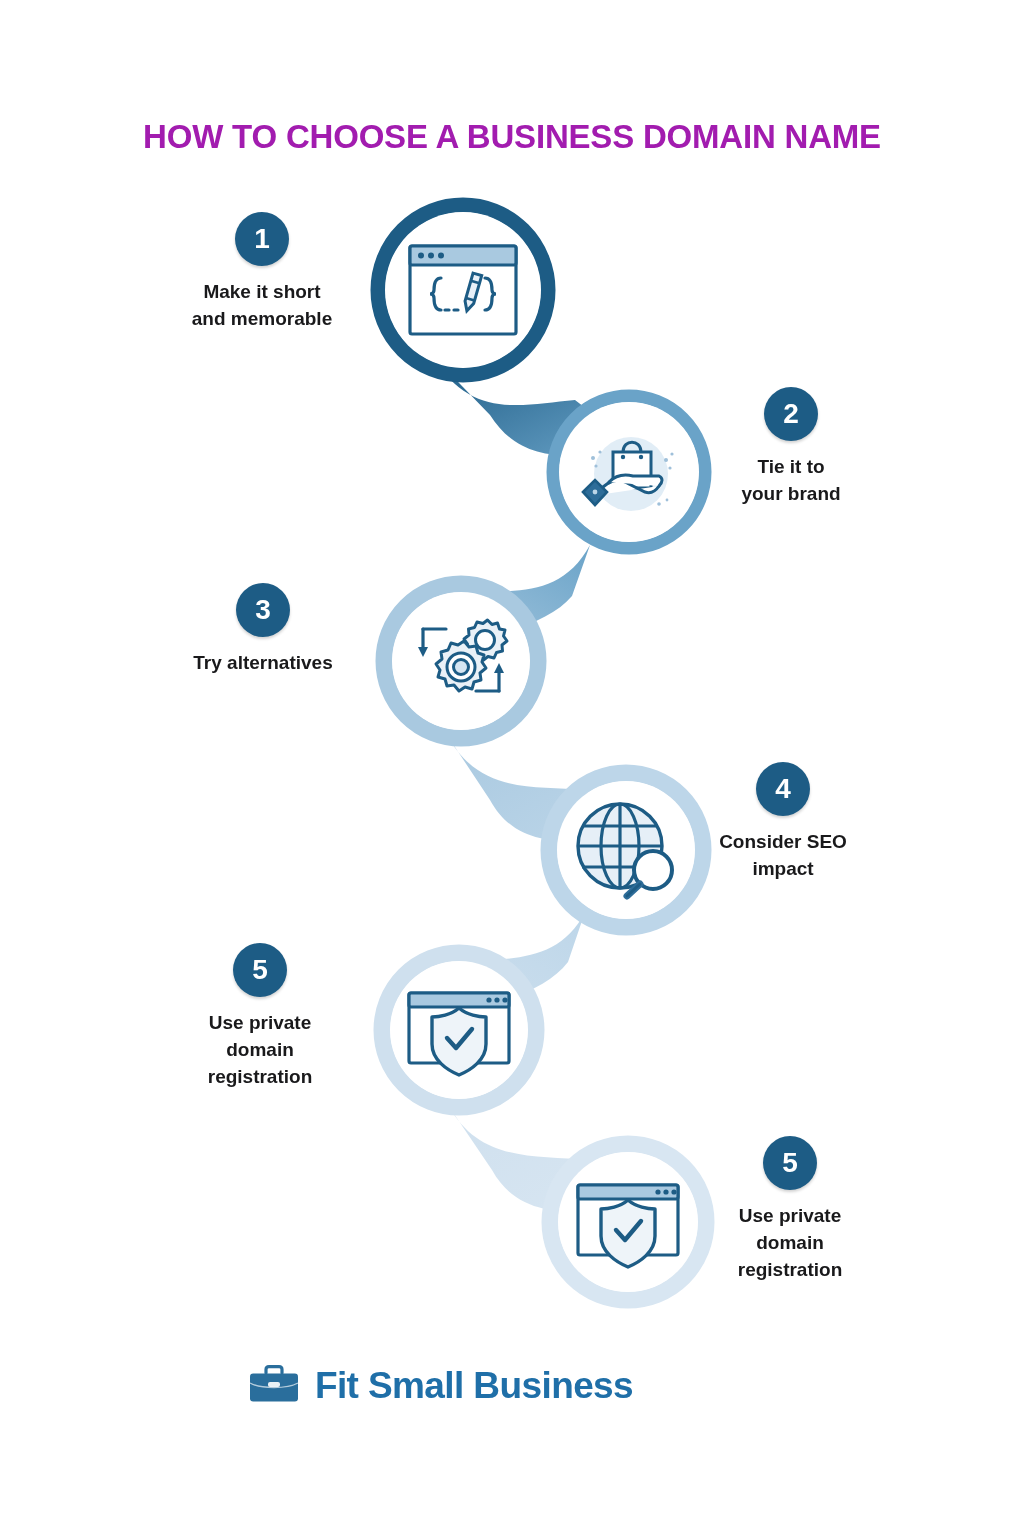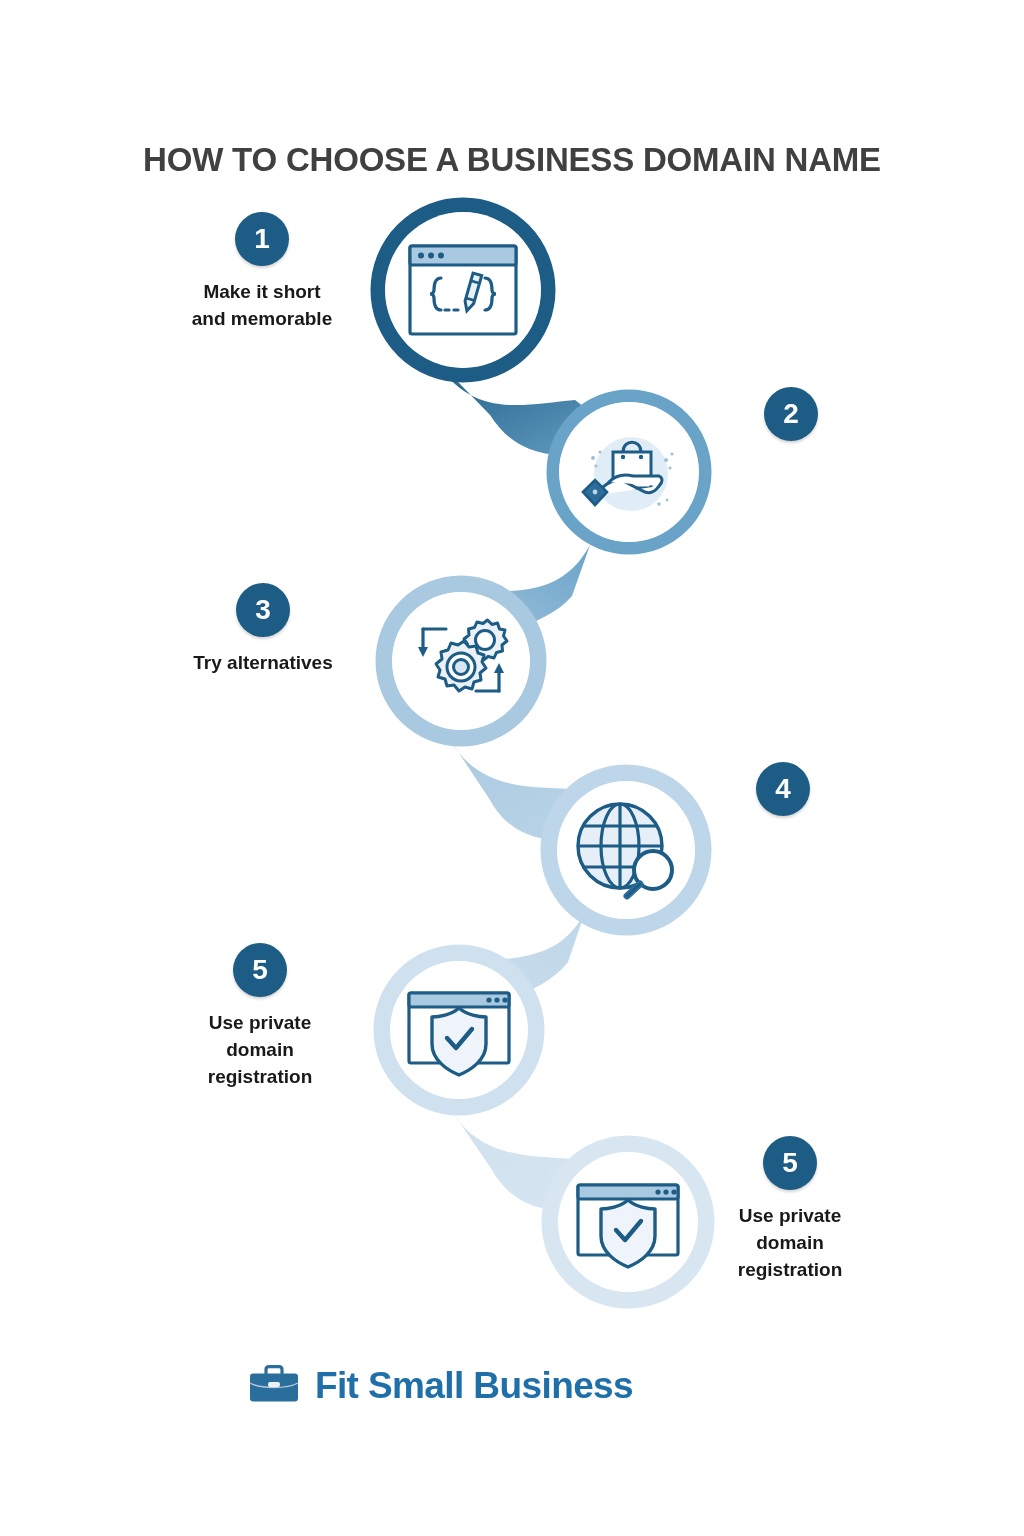--- a/index.html
+++ b/index.html
@@ -19,24 +19,23 @@
   #page-title {
     position: absolute;
     top: 118px;
     left: 0;
     width: 1024px;
     text-align: center;
     font-family: "Liberation Sans", sans-serif;
     font-weight: bold;
     font-size: 33px;
     letter-spacing: -0.2px;
-    color: #404040;
+    color: #a21caf;
     text-transform: uppercase;
     white-space: nowrap;
-    margin-top: 23px;
   }
 
   #chain-svg {
     position: absolute;
     top: 0;
     left: 0;
     width: 1024px;
     height: 1536px;
     pointer-events: none;
   }
@@ -254,29 +253,31 @@
   </g>
 </svg>
 
 <div class="step-text" id="text-1">
   <div class="badge">1</div>
   <div class="step-label">Make it short<br>and memorable</div>
 </div>
 
 <div class="step-text" id="text-2">
   <div class="badge">2</div>
+  <div class="step-label">Tie it to<br>your brand</div>
 </div>
 
 <div class="step-text" id="text-3">
   <div class="badge">3</div>
   <div class="step-label">Try alternatives</div>
 </div>
 
 <div class="step-text" id="text-4">
   <div class="badge">4</div>
+  <div class="step-label">Consider SEO<br>impact</div>
 </div>
 
 <div class="step-text" id="text-5">
   <div class="badge">5</div>
   <div class="step-label">Use private<br>domain<br>registration</div>
 </div>
 
 <div class="step-text" id="text-6">
   <div class="badge">5</div>
   <div class="step-label">Use private<br>domain<br>registration</div>

